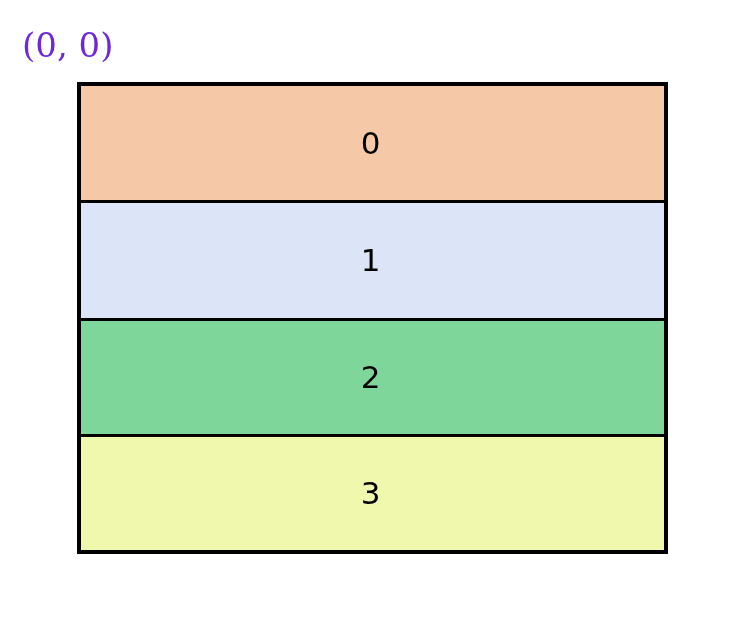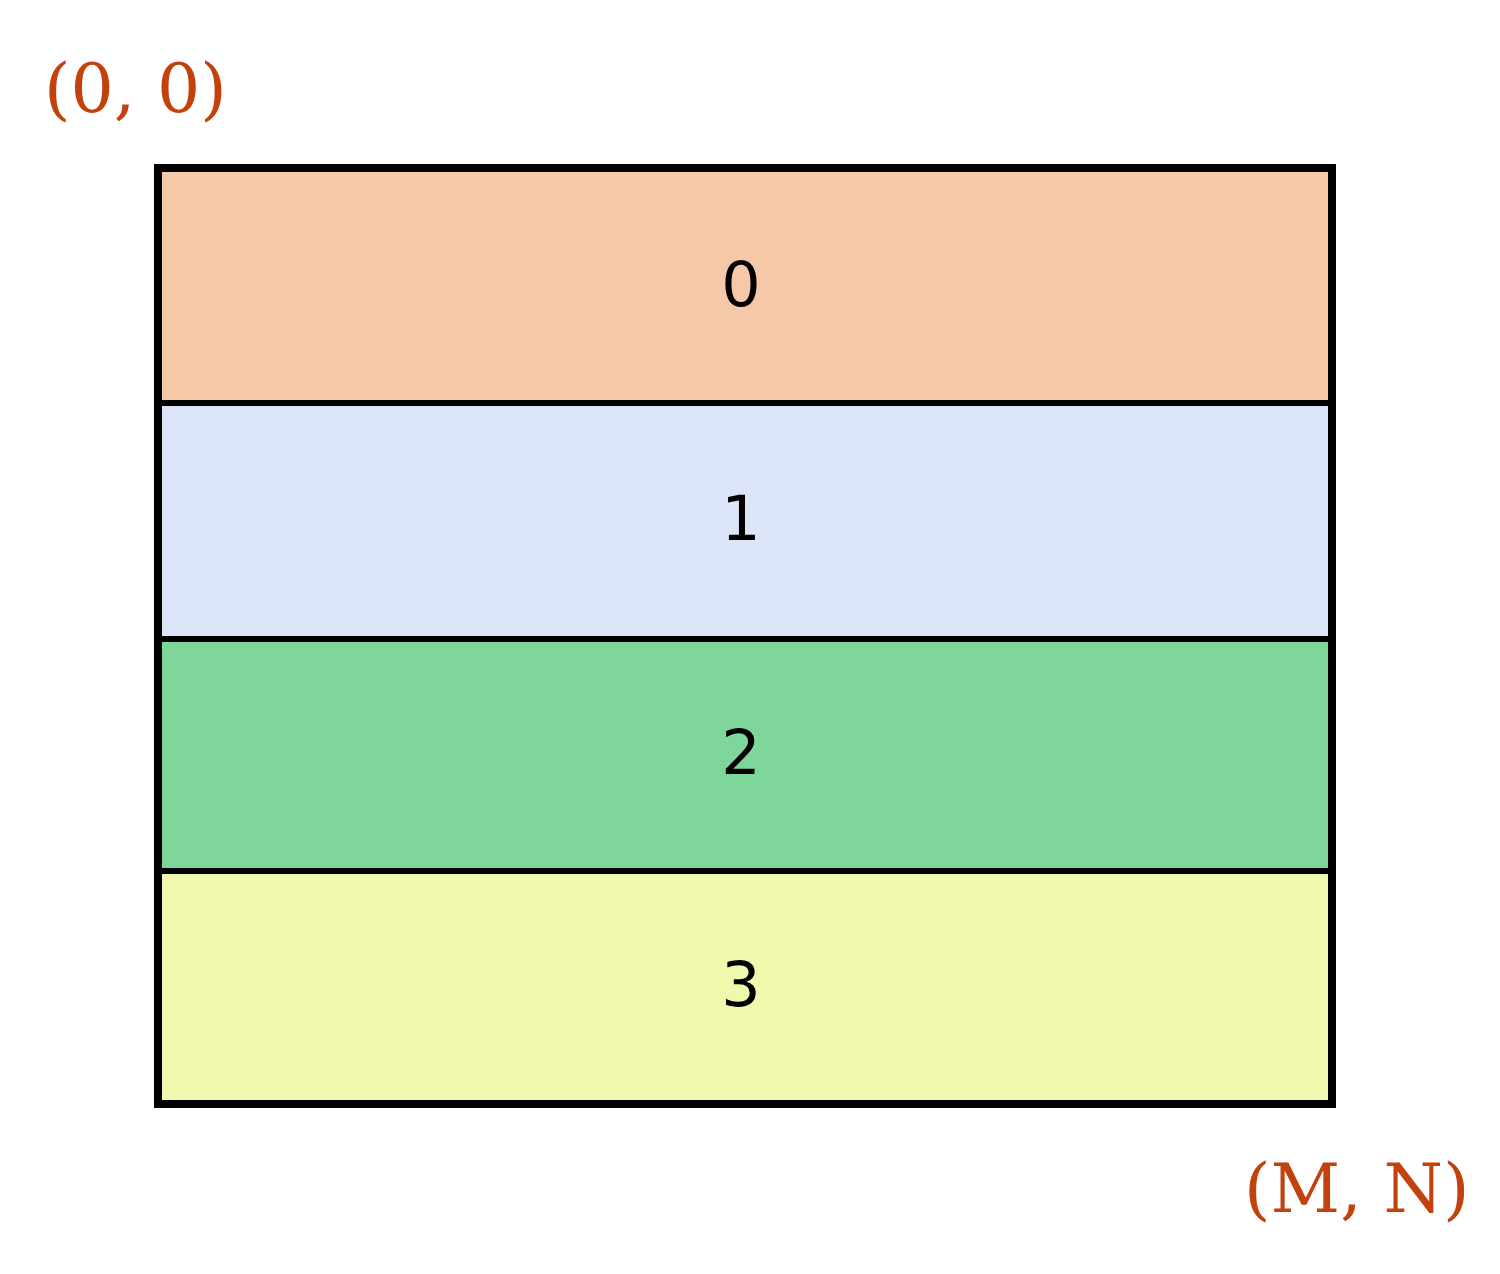--- a/index.html
+++ b/index.html
@@ -19,21 +19,21 @@
     background: #ffffff;
     overflow: hidden;
   }
 
   
   .corner-label {
     position: absolute;
     font-family: "DejaVu Serif", serif;
     font-size: 34px;
     line-height: 1;
-    color: #c2410c;
+    color: #6d28d9;
     white-space: nowrap;
     user-select: none;
   }
   #label-origin {
     left: 22px;
     top: 28px;
   }
   #label-extent {
     left: 622px;
     top: 578px;
@@ -92,15 +92,14 @@
         <span class="band-label">1</span>
       </div>
       <div class="band" style="flex: 115 0 0px; background: rgb(127, 214, 154);">
         <span class="band-label">2</span>
       </div>
       <div class="band" style="flex: 115 0 0px; background: rgb(240, 248, 174); border-bottom: none;">
         <span class="band-label">3</span>
       </div>
     </div>
 
-  <div class="corner-label" id="label-extent">(M, N)</div>
 
 </div>
 
 </body></html>

